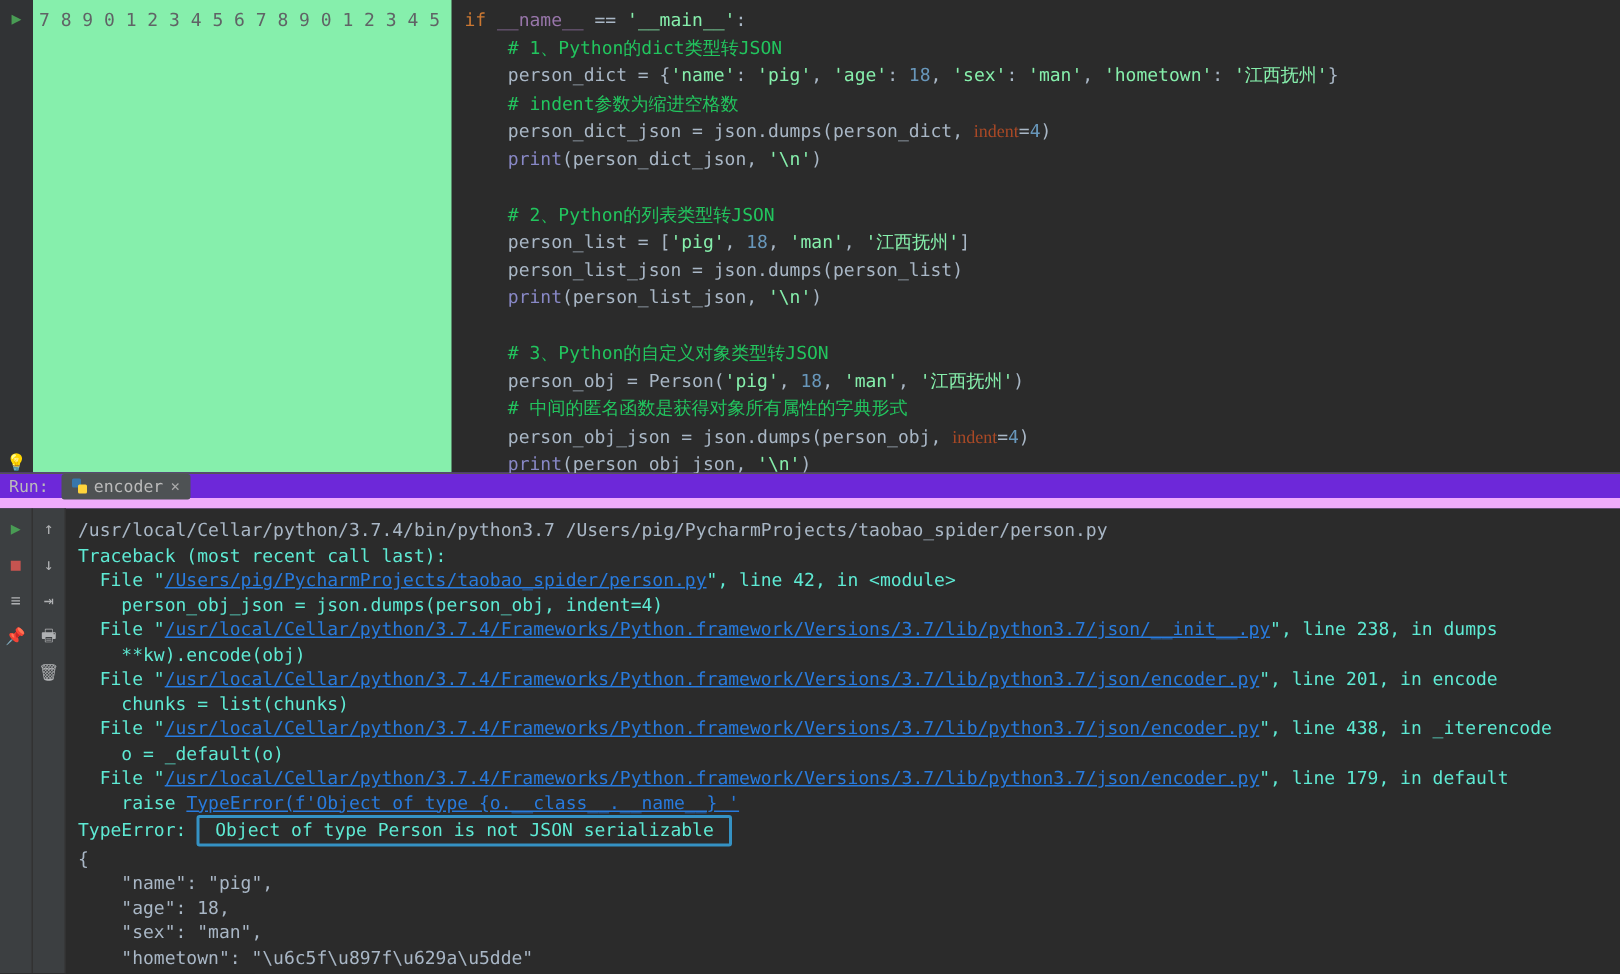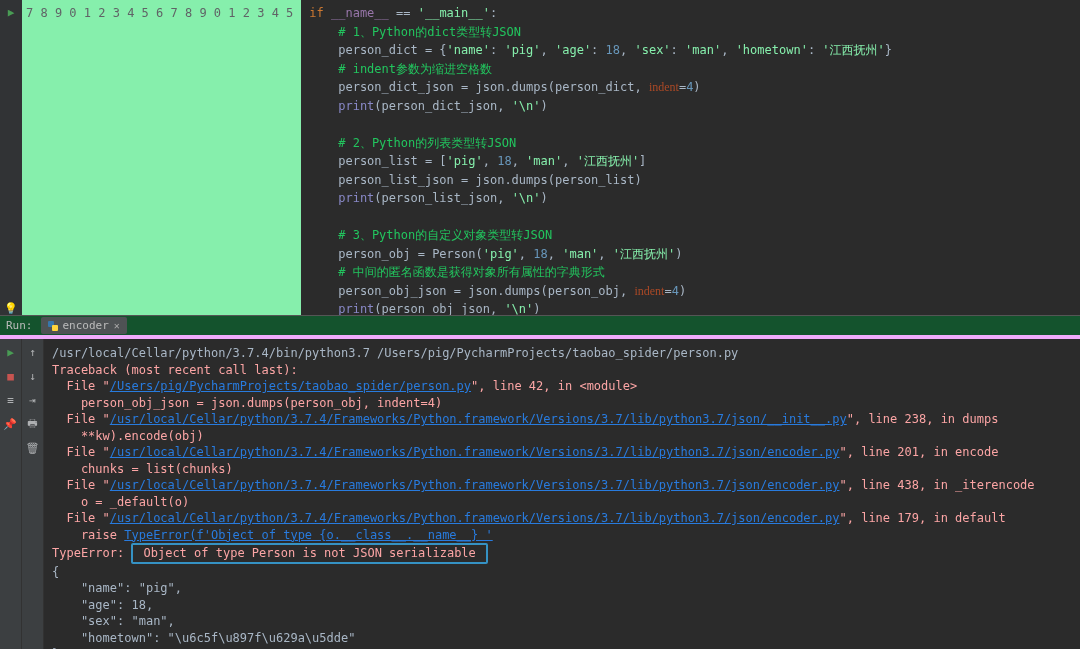--- a/index.html
+++ b/index.html
@@ -48,23 +48,23 @@
   .kw { color: #cc7832; }
   .str { color: #86efac; }
   .num { color: #6897bb; }
   .cmt { color: #22c55e; }
   .builtin { color: #8888c6; }
   .field { color: #aa4926; font-family: Liberation Serif, serif; }
   .ident { color: #9876aa; }
   .punct { color: #a9b7c6; }
 
   .run-panel-header {
-    background: #14532d;
+    background: #6d28d9;
     border-top: 1px solid #555;
-    border-bottom: 4px solid #f0abfc;
+    border-bottom: 7px solid #f0abfc;
     display: flex;
     align-items: center;
     height: 24px;
     padding: 0 6px;
     gap: 8px;
     font-size: 11px;
   }
   .run-label { color: #bbbbbb; }
   .tab {
     display: flex; align-items: center; gap: 5px;
@@ -109,21 +109,21 @@
 
   .console {
     flex:1;
     padding: 6px 8px;
     line-height: 16.5px;
     white-space: pre;
     overflow: auto;
     font-size: 12px;
   }
   .out { color: #a9b7c6; }
-  .err { color: #fca5a5; text-align: center; }
+  .err { color: #5eead4; text-align: center; }
   .link { color: #287bde; text-decoration: underline; }
   .highlight-box {
     border: 2px solid #3592c4;
     border-radius: 2px;
     padding: 0 10px;
     display: inline-block;
   }
 </style>
 </head>
 <body>

